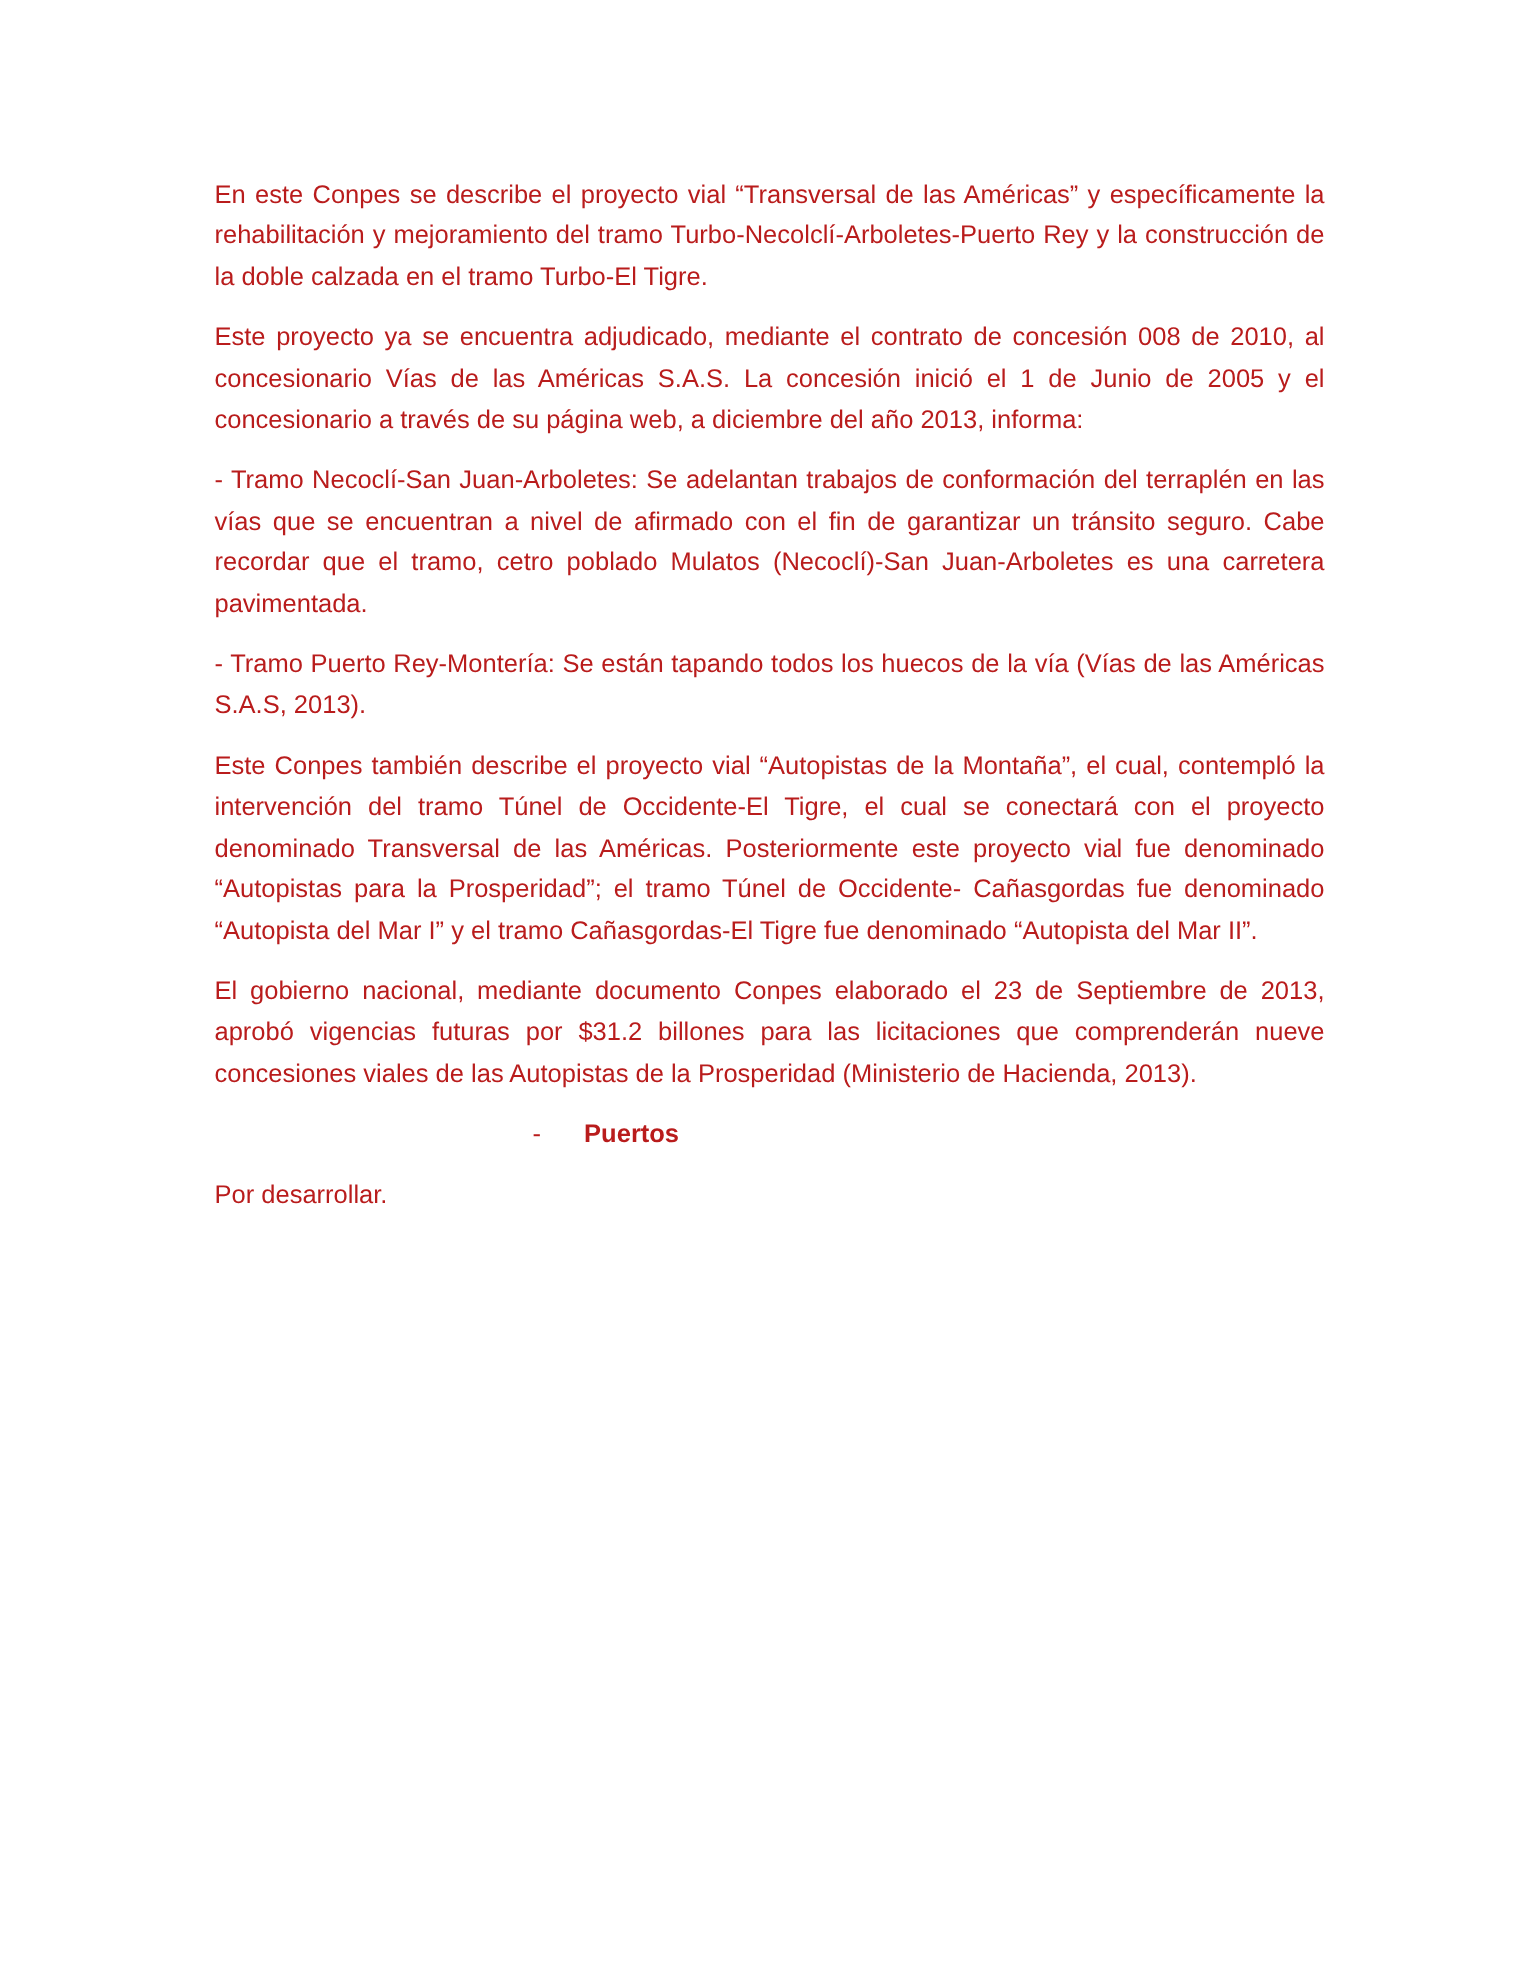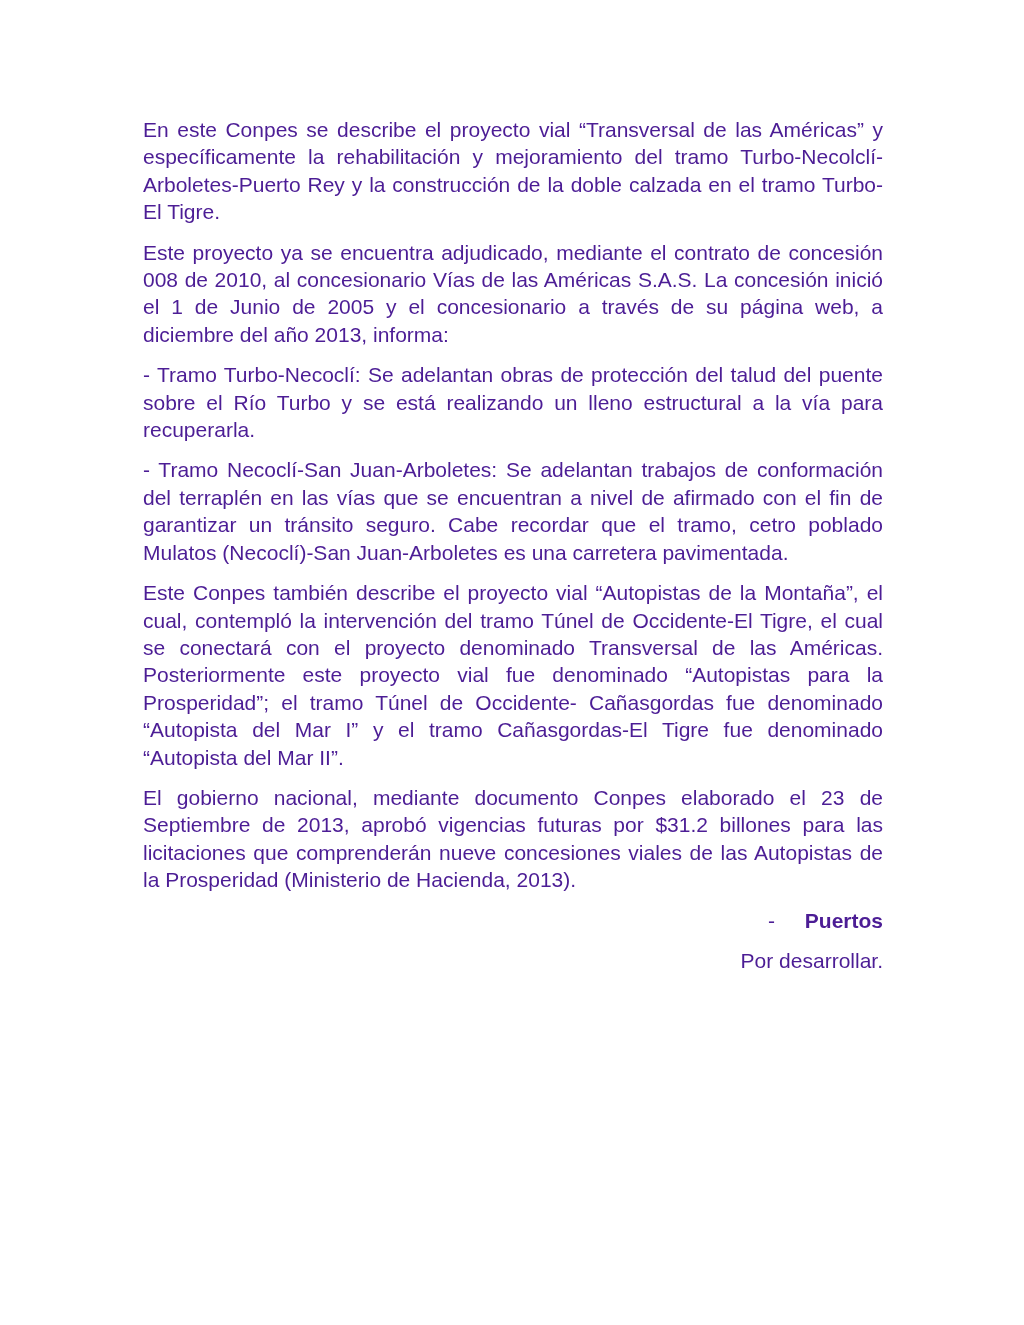--- a/index.html
+++ b/index.html
@@ -11,53 +11,53 @@
     width: 1024px;
     height: 1325px;
     position: relative;
     font-family: "Liberation Sans", sans-serif;
   }
   .doc-page {
     position: absolute;
     top: 116px;
     left: 143px;
     width: 740px;
-    color: #4c1d95;
-    font-size: 21px;
+    color: #b91c1c;
+    font-size: 17px;
     line-height: 27.4px;
   }
   .para {
     margin: 0 0 13px 0;
     text-align: justify;
   }
   .list-line {
     margin: 0 0 13px 212px;
-    text-align: right;
+    text-align: left;
   }
   .list-marker {
     display: inline-block;
   }
   .list-label {
     display: inline-block;
     margin-left: 24px;
     font-weight: bold;
   }
   .closing-para {
     margin: 0;
-    text-align: right;
+    text-align: left;
   }
 </style>
 </head>
 <body>
 
 <div class="doc-page">
   <p class="para">En este Conpes se describe el proyecto vial “Transversal de las Américas” y específicamente la rehabilitación y mejoramiento del tramo Turbo-Necolclí-Arboletes-Puerto Rey y la construcción de la doble calzada en el tramo Turbo-El Tigre.</p>
   <p class="para">Este proyecto ya se encuentra adjudicado, mediante el contrato de concesión 008 de 2010, al concesionario Vías de las Américas S.A.S. La concesión inició el 1 de Junio de 2005 y el concesionario a través de su página web, a diciembre del año 2013, informa:</p>
-  <p class="para">- Tramo Turbo-Necoclí: Se adelantan obras de protección del talud del puente sobre el Río Turbo y se está realizando un lleno estructural a la vía para recuperarla.</p>
   <p class="para">- Tramo Necoclí-San Juan-Arboletes: Se adelantan trabajos de conformación del terraplén en las vías que se encuentran a nivel de afirmado con el fin de garantizar un tránsito seguro. Cabe recordar que el tramo, cetro poblado Mulatos (Necoclí)-San Juan-Arboletes es una carretera pavimentada.</p>
+  <p class="para">- Tramo Puerto Rey-Montería: Se están tapando todos los huecos de la vía (Vías de las Américas S.A.S, 2013).</p>
   <p class="para">Este Conpes también describe el proyecto vial “Autopistas de la Montaña”, el cual, contempló la intervención del tramo Túnel de Occidente-El Tigre, el cual se conectará con el proyecto denominado Transversal de las Américas. Posteriormente este proyecto vial fue denominado “Autopistas para la Prosperidad”; el tramo Túnel de Occidente- Cañasgordas fue denominado “Autopista del Mar I” y el tramo Cañasgordas-El Tigre fue denominado “Autopista del Mar II”.</p>
   <p class="para">El gobierno nacional, mediante documento Conpes elaborado el 23 de Septiembre de 2013, aprobó vigencias futuras por $31.2 billones para  las licitaciones que comprenderán nueve concesiones viales de las Autopistas de la Prosperidad (Ministerio de Hacienda, 2013).</p>
   <p class="list-line">
     <span class="list-marker">-</span>
     <span class="list-label">Puertos</span>
   </p>
   <p class="closing-para">Por desarrollar.</p>
 </div>
 
 </body></html>

